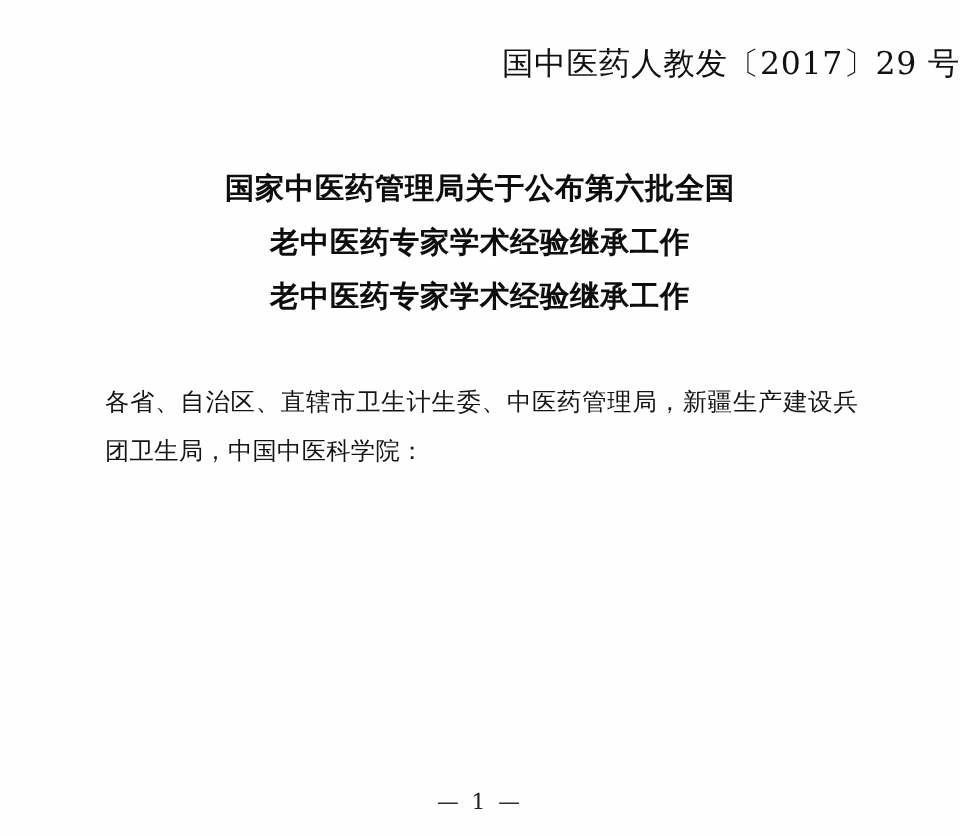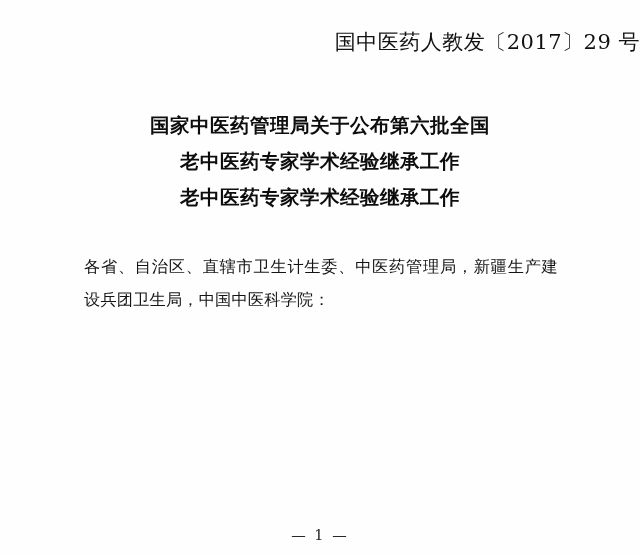--- a/index.html
+++ b/index.html
@@ -45,22 +45,21 @@
     margin-top: 36px;
     padding: 0 66px 0 68px;
   }
   .para {
     font-size: 16.2px;
     line-height: 32.5px;
     text-align: justify;
     text-align-last: left;
     letter-spacing: 0.2px;
     color: #141414;
-    margin: 16px;
-    font-family: Liberation Mono, monospace;
+    margin: 2px;
   }
   .para.indent {
     text-indent: 2em;
   }
   .page-number {
     position: absolute;
     left: 0;
     right: 0;
     bottom: 14px;
     text-align: center;

